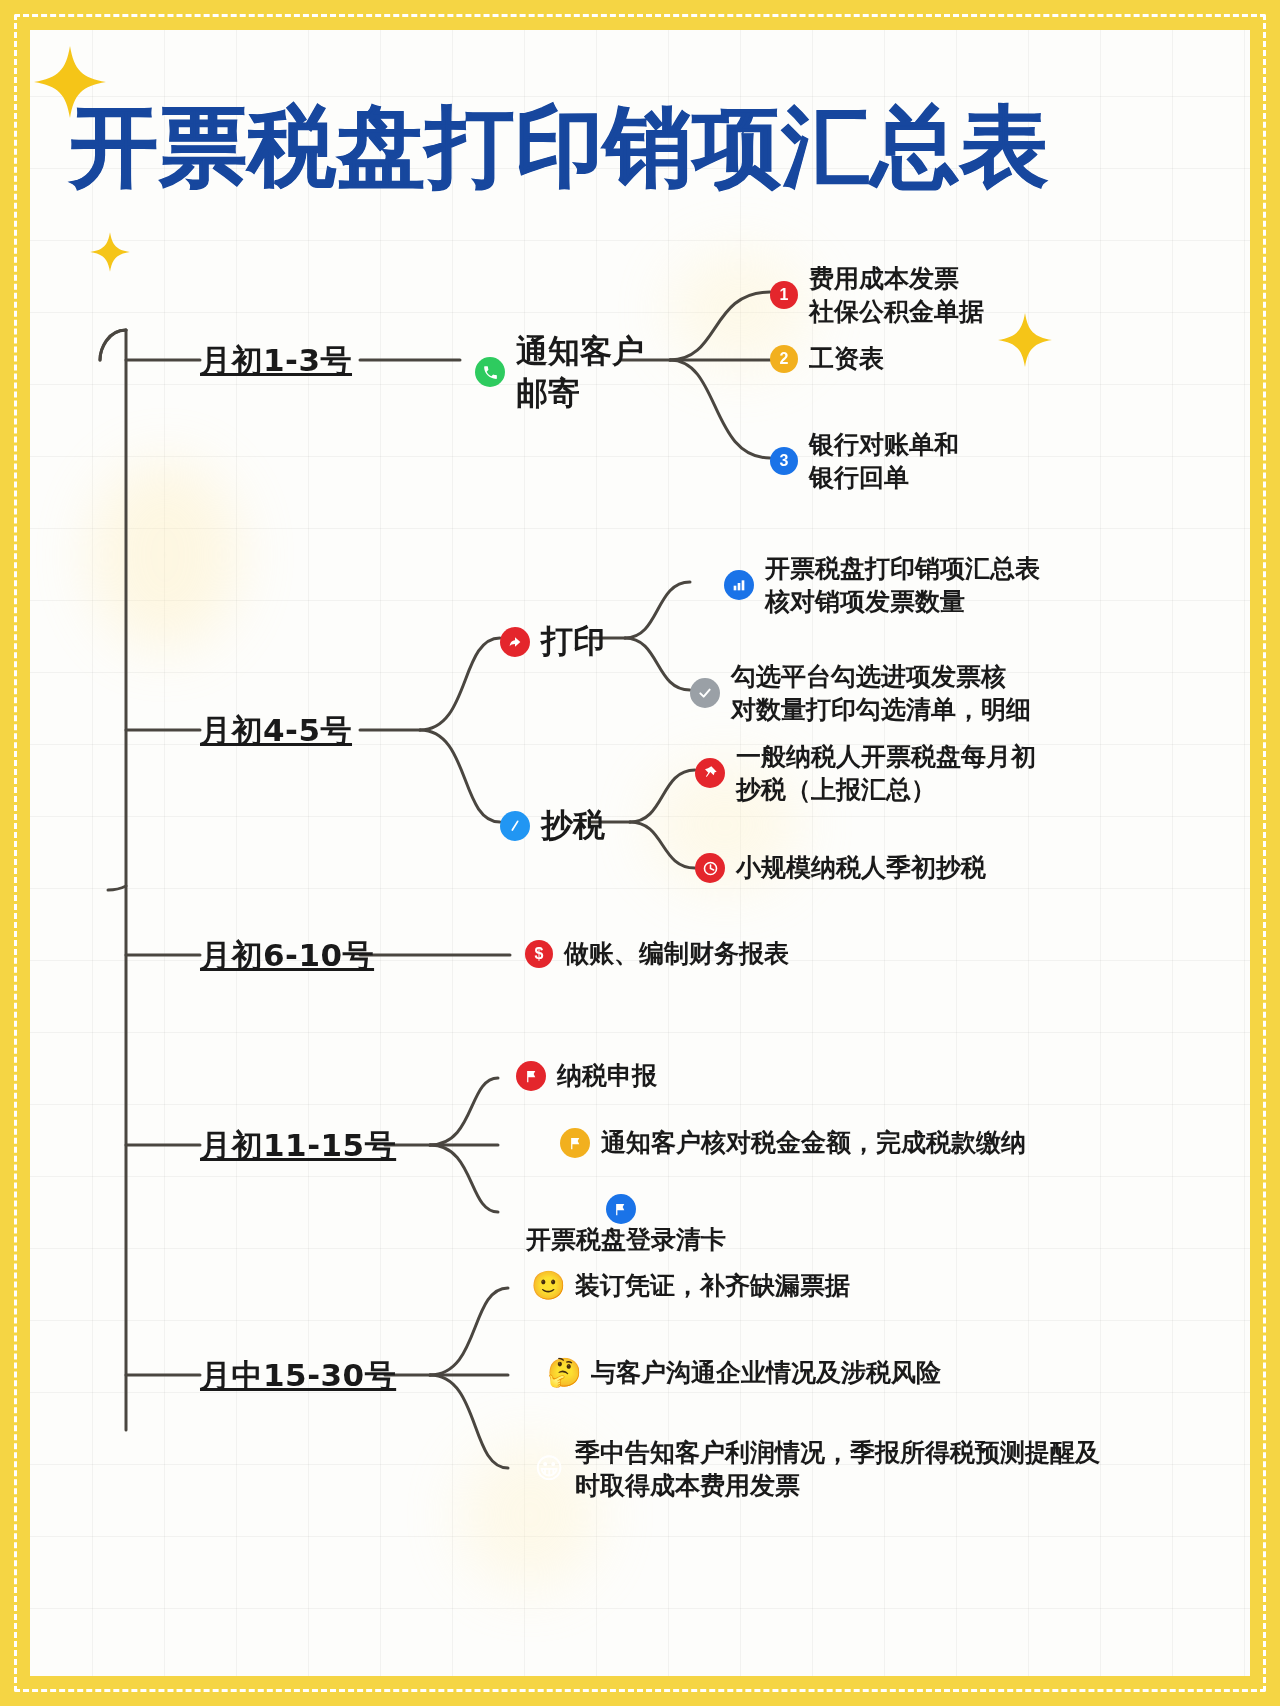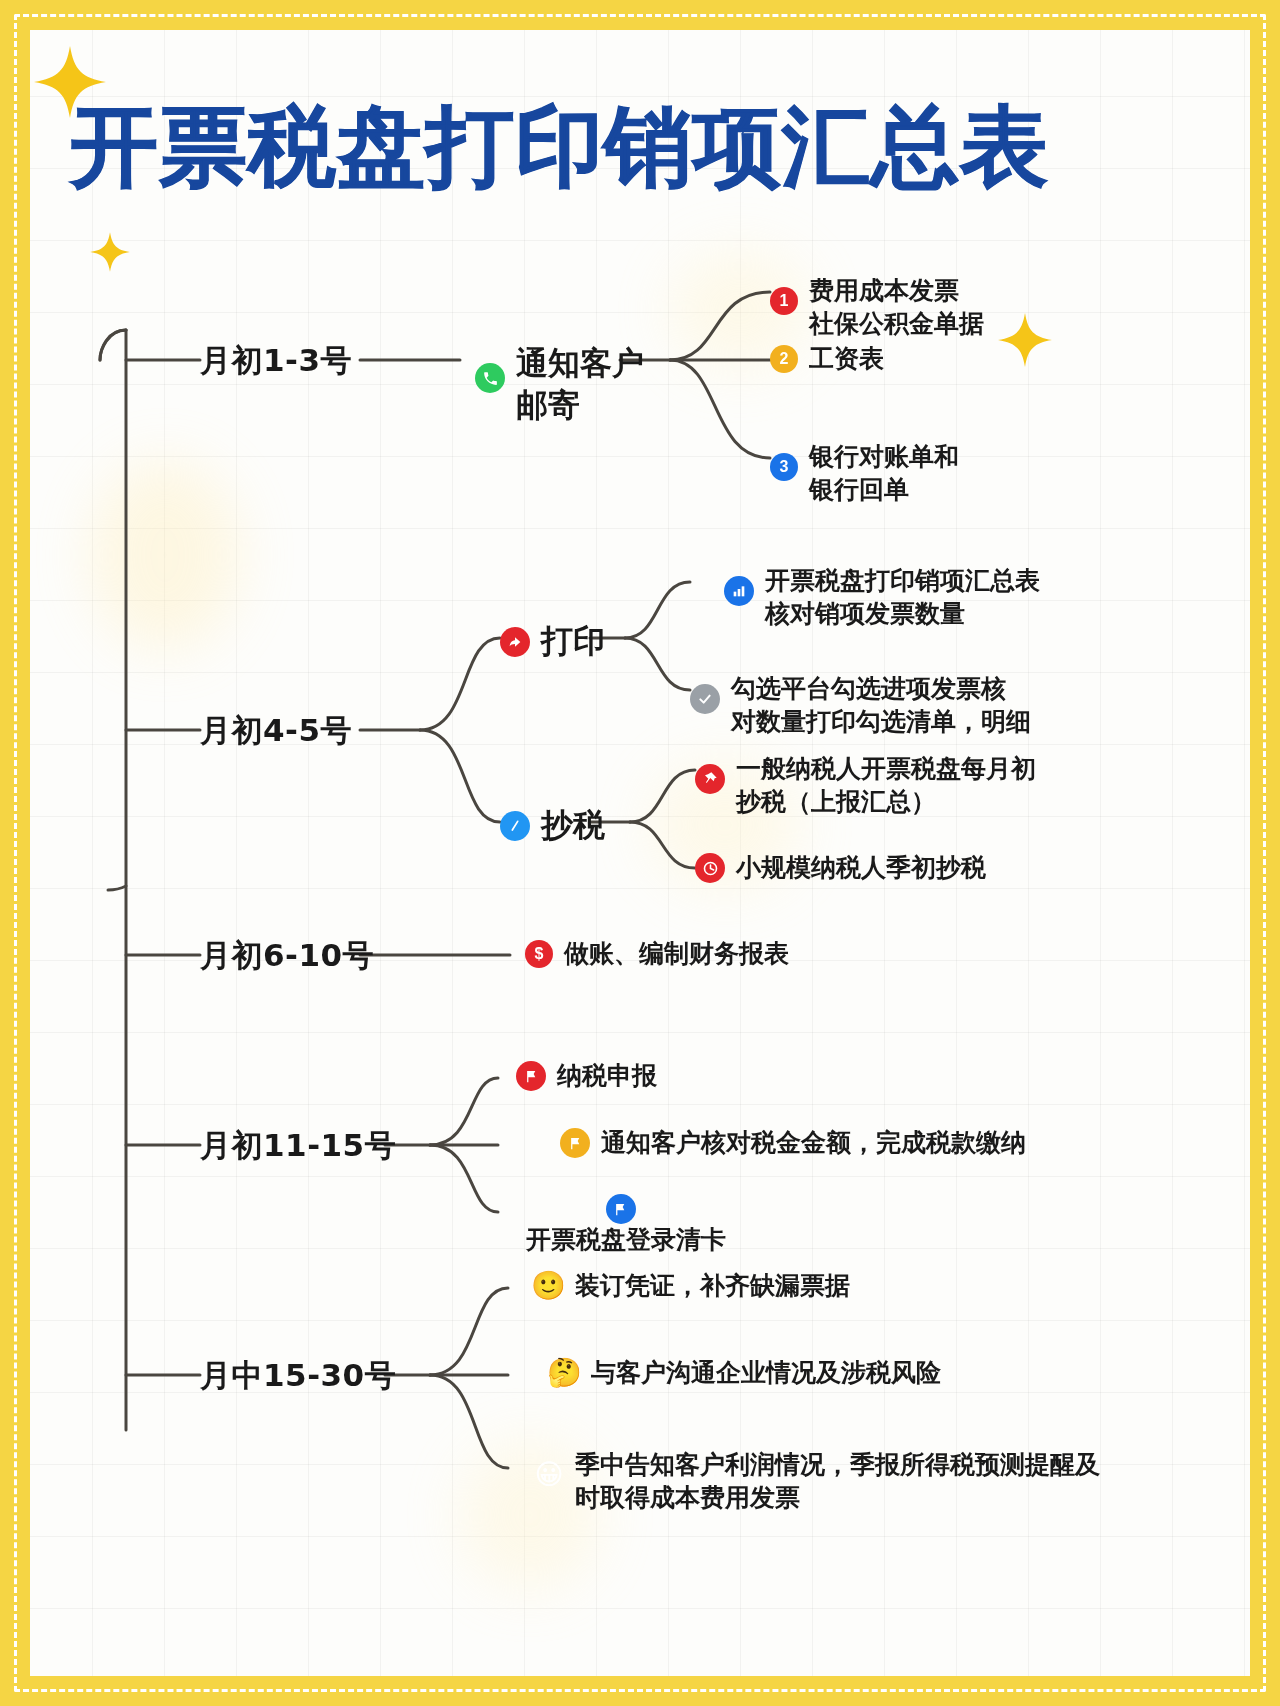--- a/index.html
+++ b/index.html
@@ -60,39 +60,39 @@
   .node{
     position:absolute;
     display:flex;align-items:center;
     white-space:nowrap;
   }
   .nodetext{
     font-family:"DejaVu Sans","Liberation Sans",sans-serif;
     color:#1a1a1a;
   }
   .lvl1{
-    font-size:31px;font-weight:bold;letter-spacing:.5px;
+    font-size:31px;font-weight:bold;letter-spacing:.5px;text-decoration:underline;
   }
   .lvl2{
     font-size:32px;font-weight:bold;
   }
   .lvl3{
     font-size:25px;font-weight:bold;line-height:1.3;
   }
   .ic{
     flex:none;display:inline-flex;align-items:center;justify-content:center;
     border-radius:50%;
     color:#fff;font-weight:bold;
     margin-right:11px;
   }
   .ic.sz28{width:28px;height:28px;font-size:16px;}
   .ic.sz30{width:30px;height:30px;font-size:17px;}
   .ic.emoji{background:transparent;font-size:28px;line-height:1;}
   .ic svg{display:block;}
-  .two-line{white-space:pre;line-height:1.32;margin-top:12px;}
+  .two-line{white-space:pre;line-height:1.32;}
 </style>
 </head>
 <body>
 
 <div class="frame">
   <div class="dashed"></div>
 
   <div class="canvas">
     <div class="grid"></div>
 

